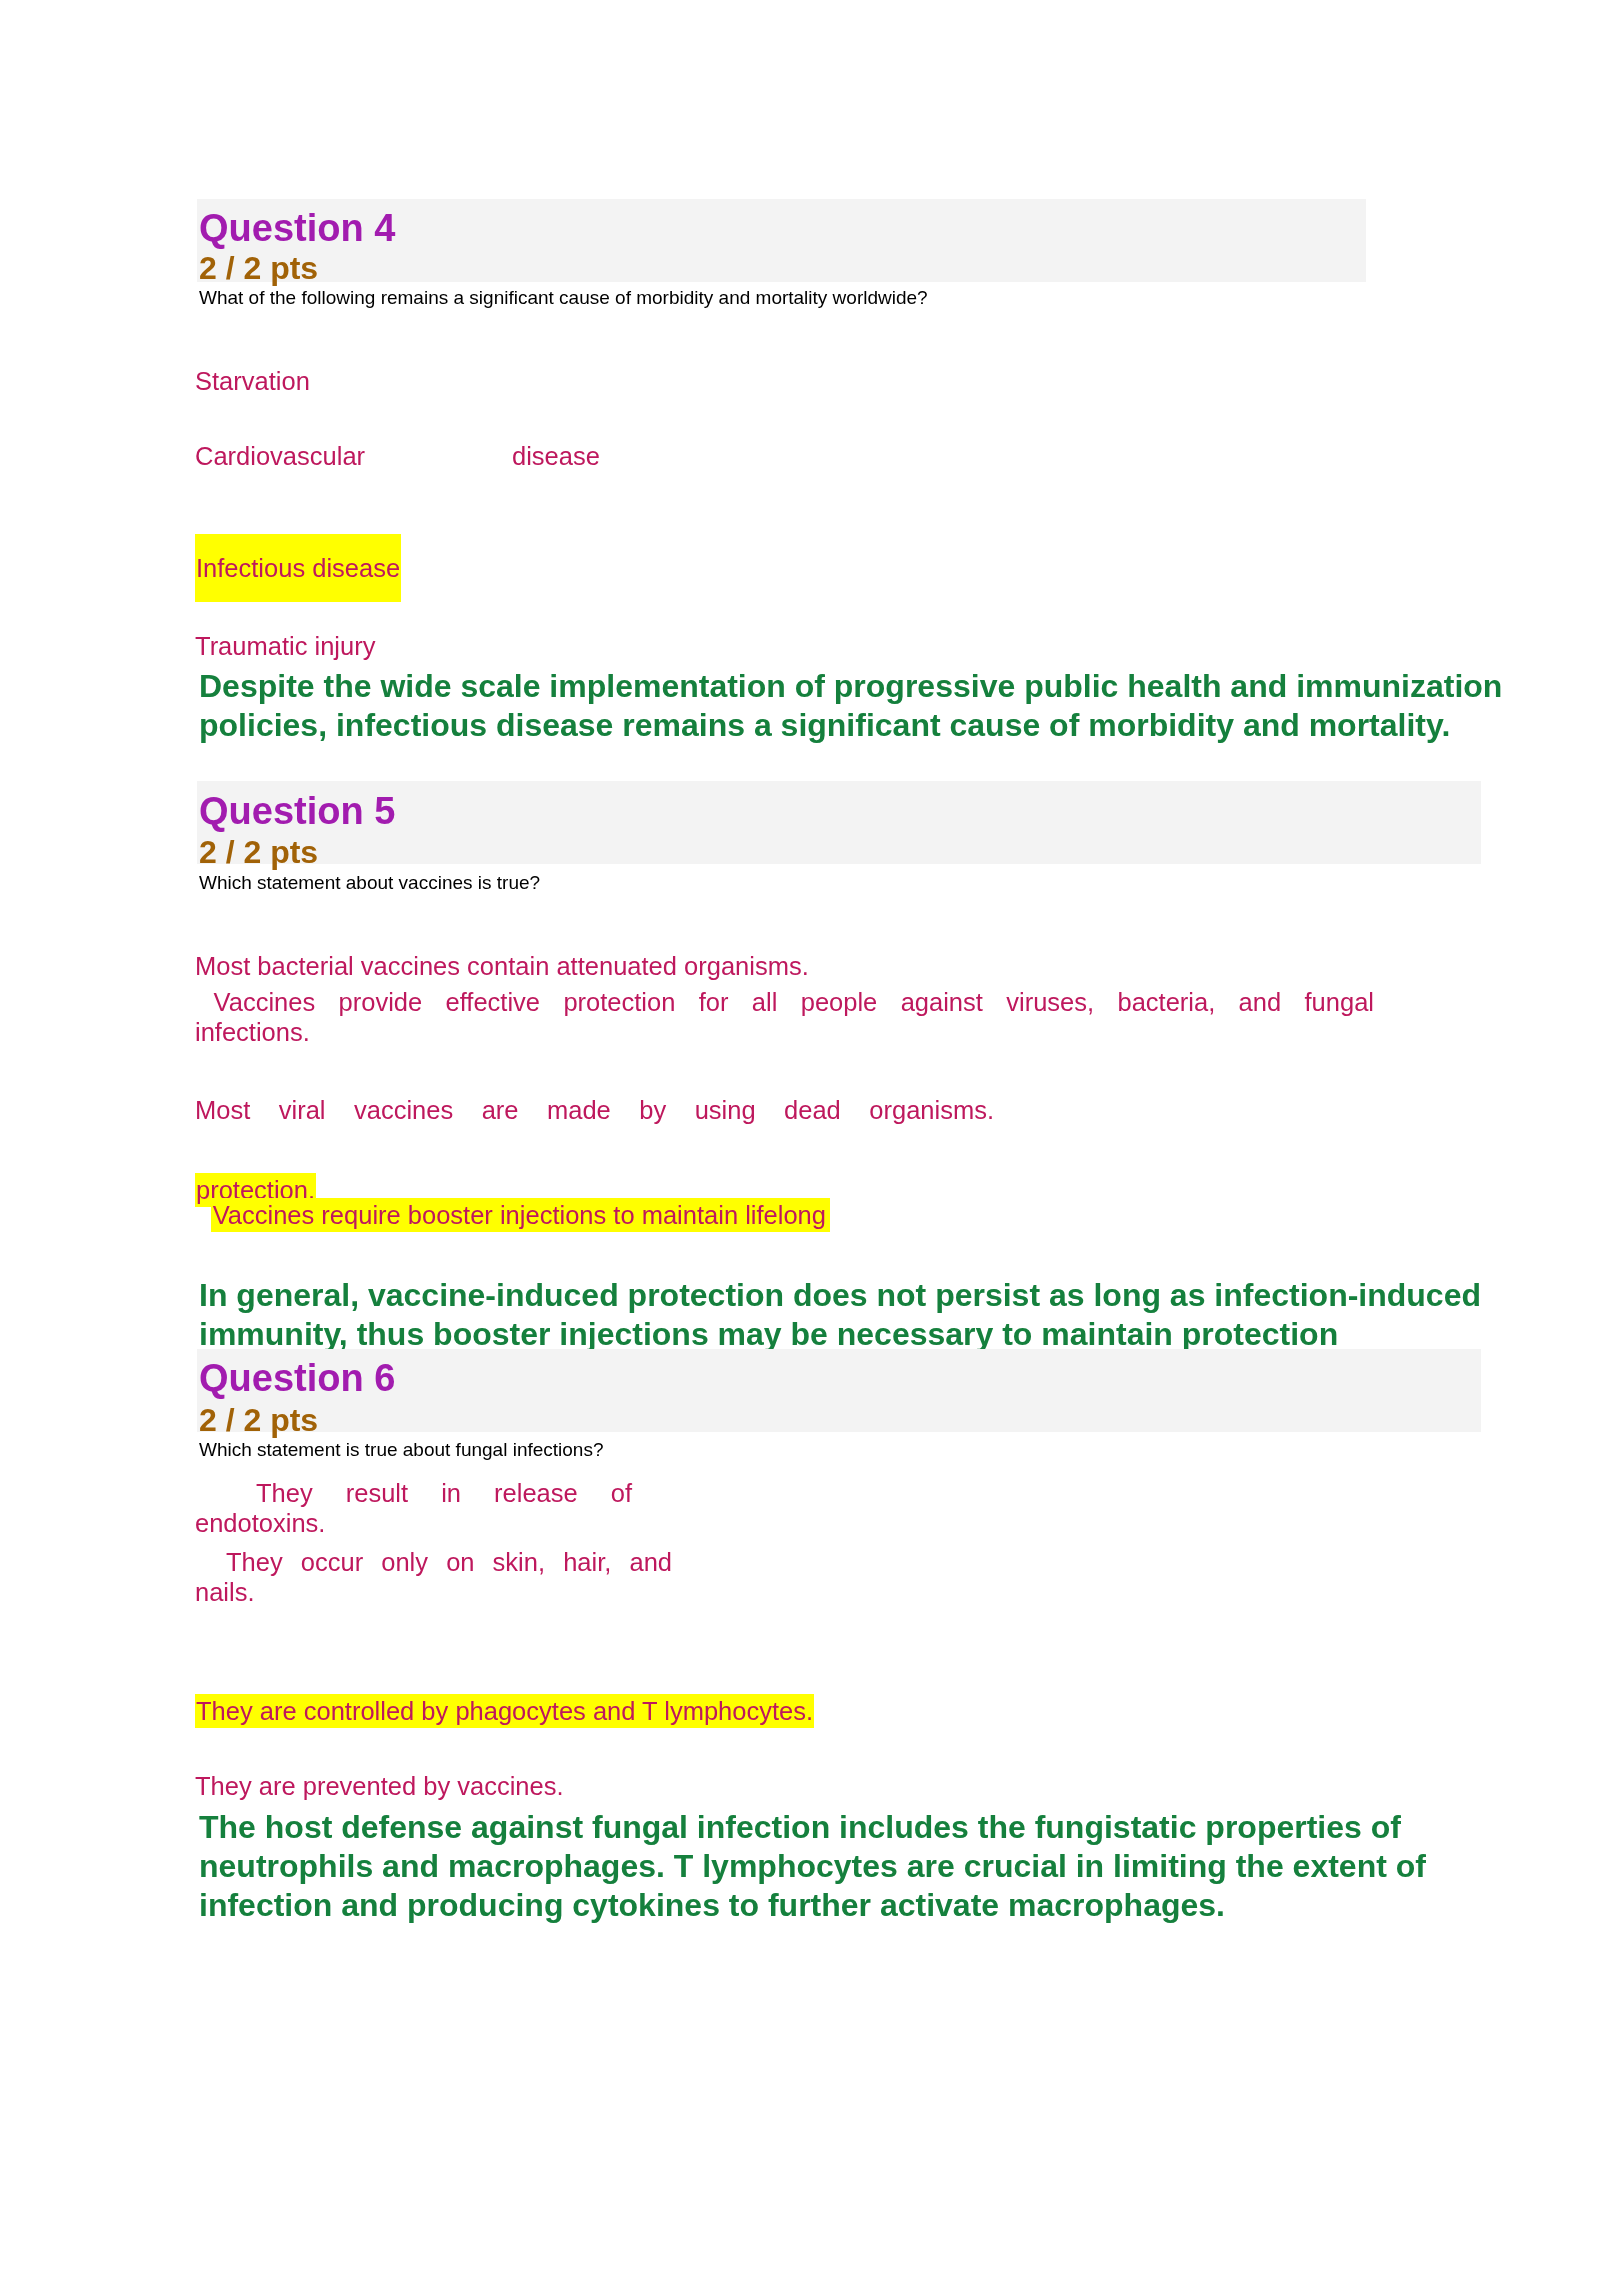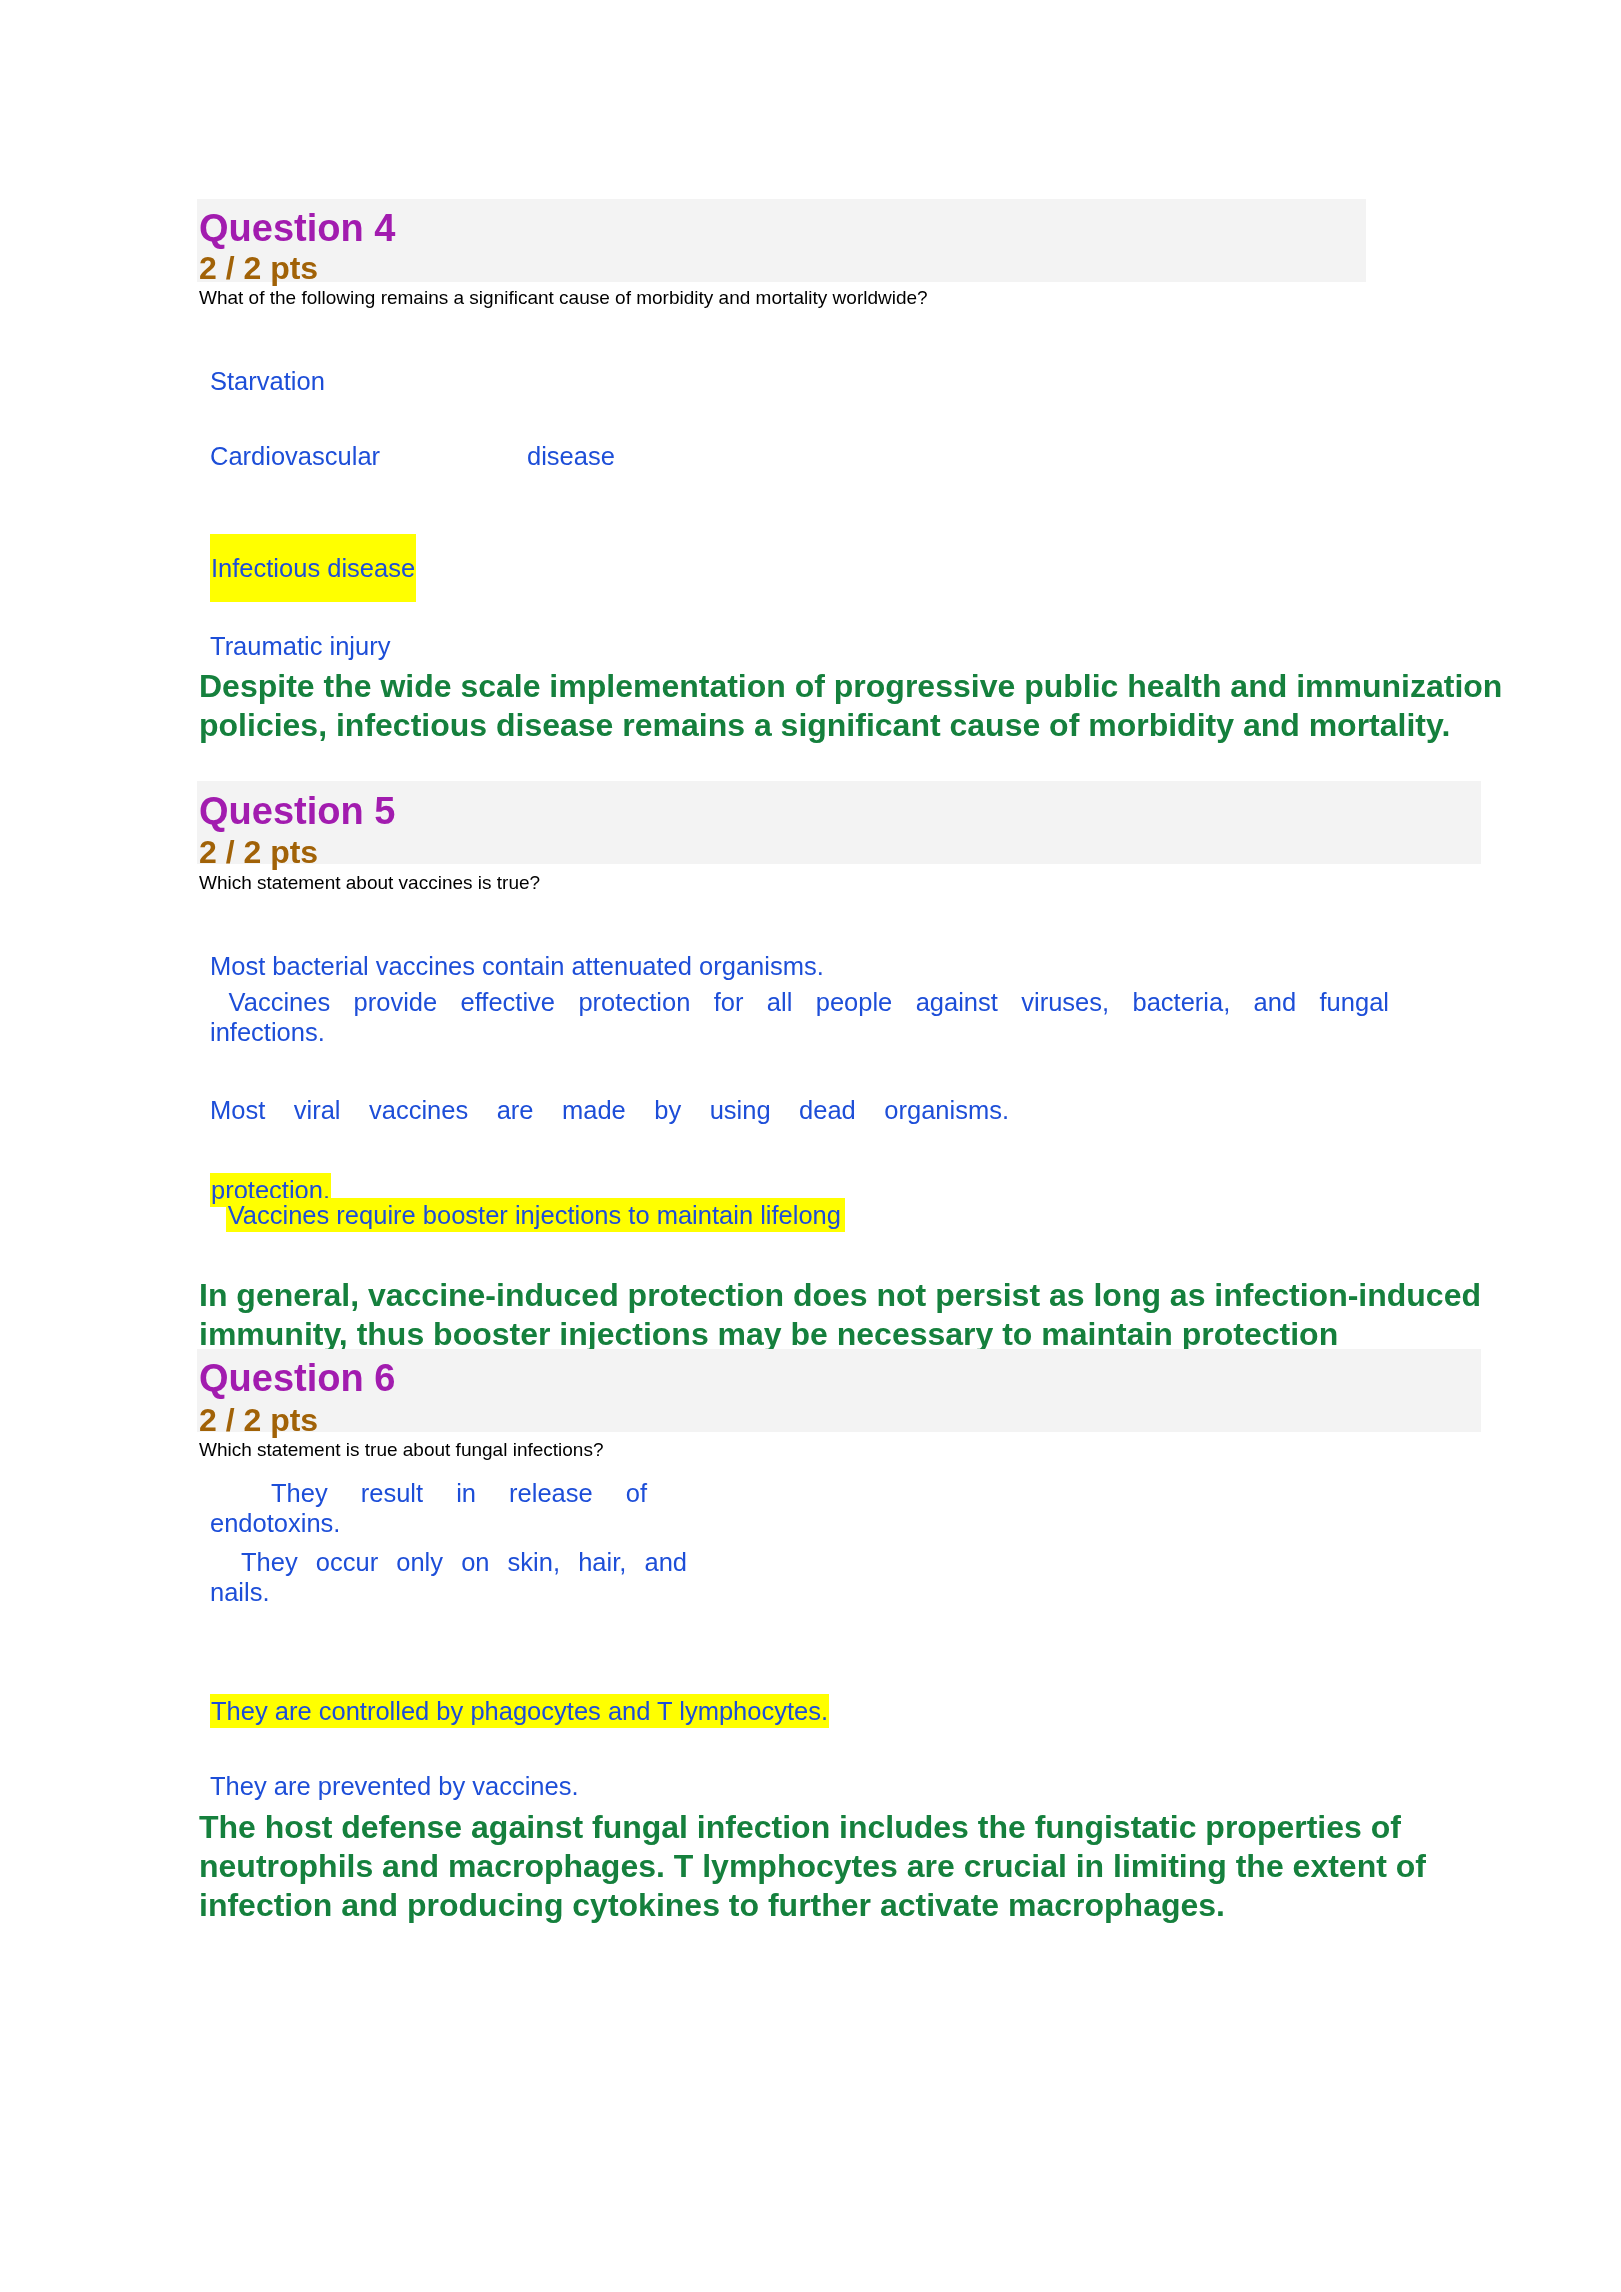--- a/index.html
+++ b/index.html
@@ -2,21 +2,21 @@
 <html><head>
 <meta charset="utf-8">
 <style>
   html, body { margin: 0; padding: 0; background: #ffffff; }
   body { width: 1621px; height: 2293px; position: relative; overflow: hidden;
          font-family: "Liberation Sans", sans-serif; color: #2d3b45; }
   .qhead { position: absolute; left: 197px; background: #f3f3f3; }
   .qtitle { position: absolute; left: 199px; font-size: 38px; font-weight: bold; color: #a21caf; line-height: 1; }
   .qpts { position: absolute; left: 199px; font-size: 32px; font-weight: bold; color: #a16207; line-height: 1; }
   .qtext { position: absolute; left: 199px; font-size: 19px; color: #000000; line-height: 1; white-space: nowrap; }
-  .opt { position: absolute; left: 210px; font-size: 25.5px; color: #1d4ed8; line-height: 1; white-space: nowrap; }
+  .opt { position: absolute; left: 195px; font-size: 25.5px; color: #be185d; line-height: 1; white-space: nowrap; }
   .hl { background: #ffff00; }
   .expl { position: absolute; left: 199px; font-size: 32px; color: #15803d; line-height: 39px; white-space: nowrap; font-weight: bold; }
   .just { white-space: normal; text-align: justify; text-align-last: justify; }
 </style>
 </head>
 <body>
 
 <div>
   <div class="qhead" style="top:199px; width:1169px; height:83px;"></div>
   <div class="qtitle" style="top:209px;">Question 4</div>

